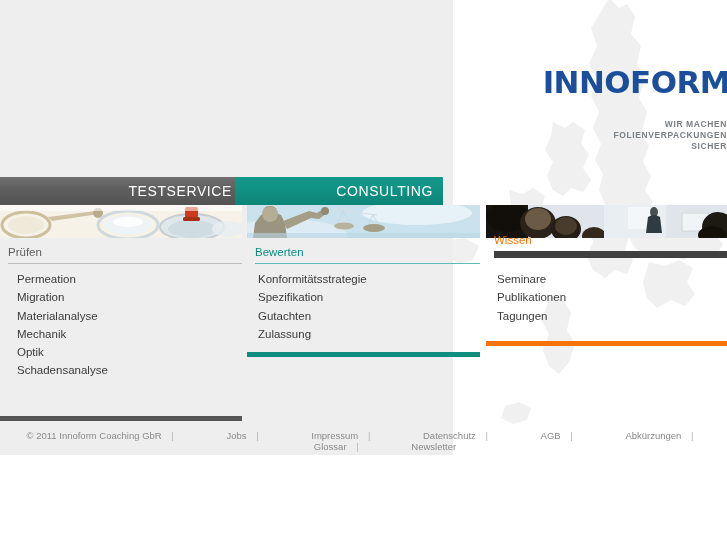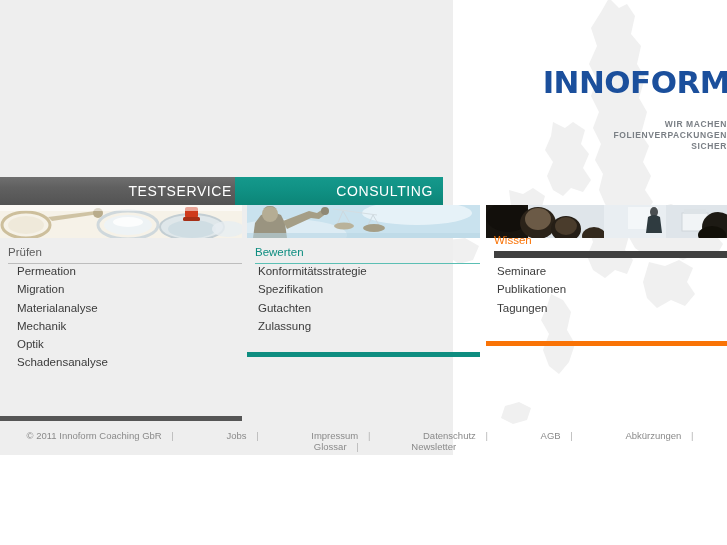--- a/index.html
+++ b/index.html
@@ -76,21 +76,21 @@
   
   .col-head{
     position:absolute;font-size:11.5px;
     padding-bottom:5px;
   }
   .head-test{left:8px;top:246px;width:234px;color:#5d5d5d;border-bottom:1px solid #bdbdbd;}
   .head-cons{left:255px;top:246px;width:225px;color:#0e8d80;border-bottom:1px solid #5bbfb4;}
   .head-coach{left:494px;top:234px;width:233px;color:#f97306;border-bottom:7px solid #404040;}
 
   
-  .col-links{position:absolute;top:262px;}
+  .col-links{position:absolute;top:270px;}
   .links-test{left:17px;width:225px;}
   .links-cons{left:258px;width:222px;}
   .links-coach{left:497px;width:230px;}
   .col-links a{
     display:block;color:#3b3b3b;text-decoration:none;
     font-size:11.5px;line-height:18.3px;
   }
 
   
   .rule{position:absolute;height:5px;}

